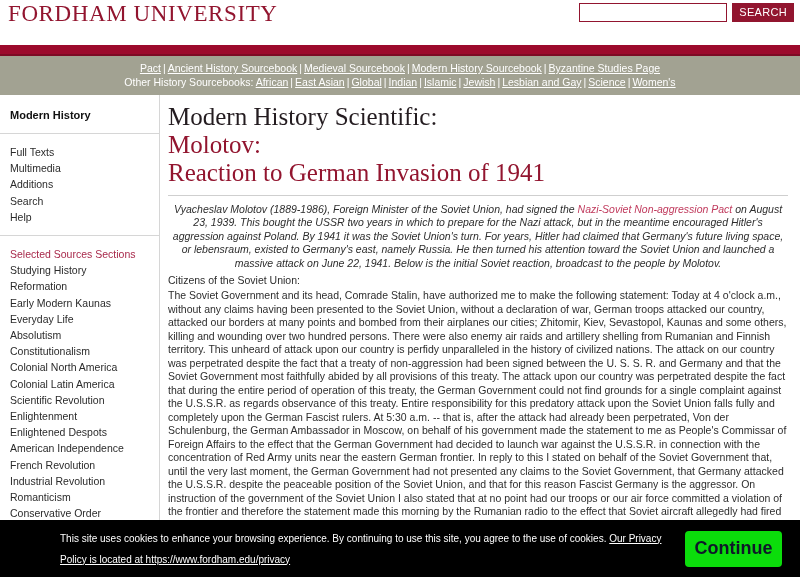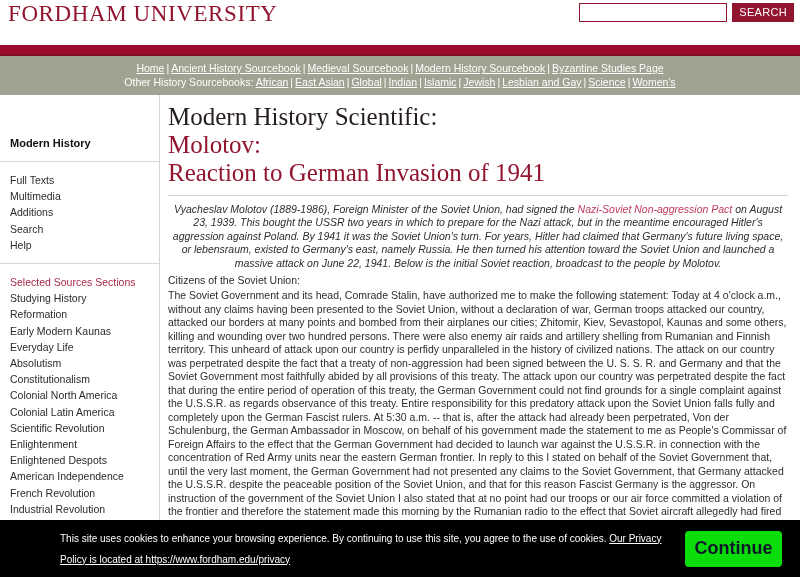--- a/index.html
+++ b/index.html
@@ -97,21 +97,20 @@
     border-right: 1px solid #d6d6d6;
     height: 100%;
     padding-top: 14px;
     background: #ffffff;
   }
   .sb-title {
     font-size: 11px;
     font-weight: bold;
     color: #111;
     padding: 0 0 12px 10px;
-    margin-top: 28px;
   }
   .sb-divider {
     border-top: 1px solid #d6d6d6;
     margin: 0;
     height: 0;
   }
   .sb-group { padding: 10px 0 10px 10px; }
   .sb-item {
     font-size: 10.5px;
     color: #2b2b2b;
@@ -217,21 +216,21 @@
   <div class="search-wrap">
     <input class="search-input" type="text" placeholder="" style="">
     <button class="search-btn">SEARCH</button>
   </div>
 </div>
 <div class="maroon-bar"></div>
 <div class="maroon-bar-thin"></div>
 
 <div class="navband">
   <div class="navrow">
-    <a href="#">Home</a><span class="sep">|</span><a href="#">Ancient History Sourcebook</a><span class="sep">|</span><a href="#">Medieval Sourcebook</a><span class="sep">|</span><a href="#">Modern History Sourcebook</a><span class="sep">|</span><a href="#">Byzantine Studies Page</a>
+    <a href="#">Pact</a><span class="sep">|</span><a href="#">Ancient History Sourcebook</a><span class="sep">|</span><a href="#">Medieval Sourcebook</a><span class="sep">|</span><a href="#">Modern History Sourcebook</a><span class="sep">|</span><a href="#">Byzantine Studies Page</a>
   </div>
   <div class="navrow">
     <span class="plain">Other History Sourcebooks:</span>
     <a href="#">African</a><span class="sep">|</span><a href="#">East Asian</a><span class="sep">|</span><a href="#">Global</a><span class="sep">|</span><a href="#">Indian</a><span class="sep">|</span><a href="#">Islamic</a><span class="sep">|</span><a href="#">Jewish</a><span class="sep">|</span><a href="#">Lesbian and Gay</a><span class="sep">|</span><a href="#">Science</a><span class="sep">|</span><a href="#">Women's</a>
   </div>
 </div>
 
 <div class="page">
 
   <div class="sidebar">

